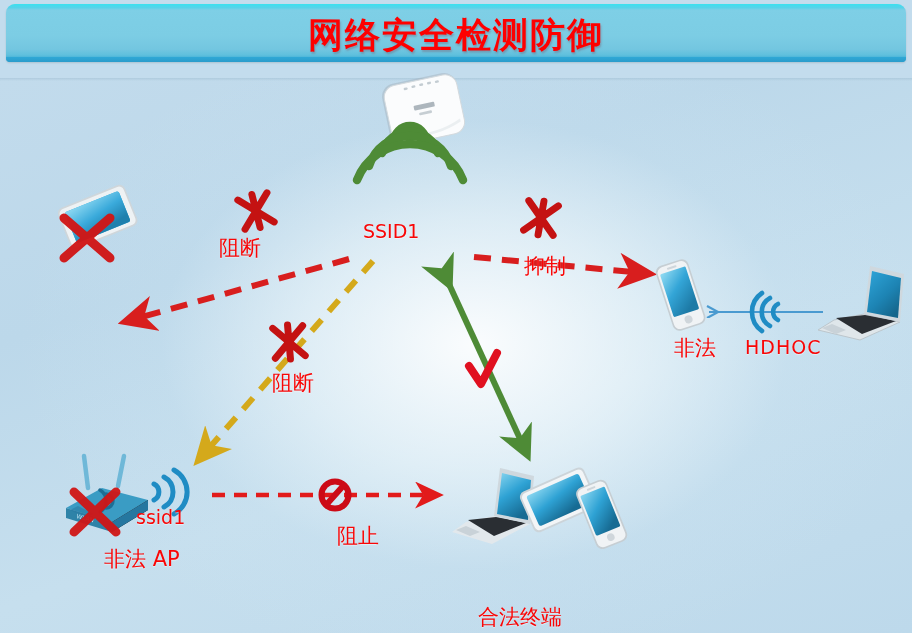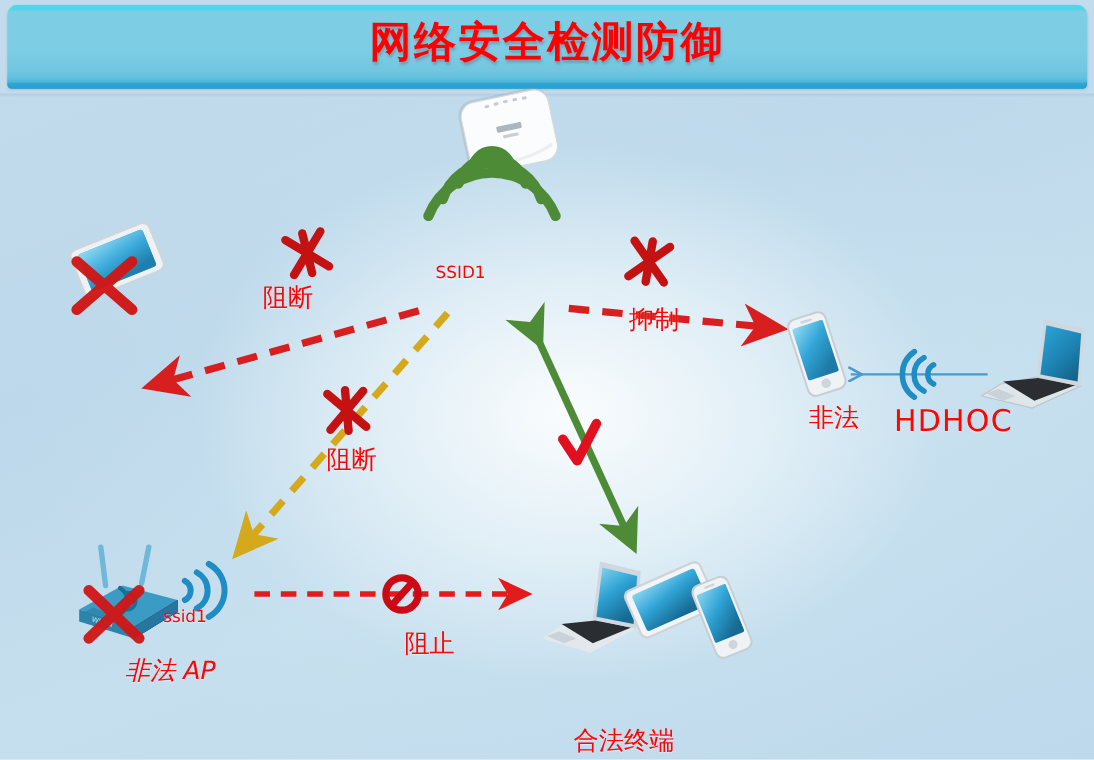--- a/index.html
+++ b/index.html
@@ -11,21 +11,21 @@
   #stage {
     position: relative;
     width: 912px; height: 633px;
     background: #c3dced;
     overflow: hidden;
   }
   
   #header-bar {
     position: absolute;
     left: 6px; top: 4px;
-    width: 900px; height: 70px;
+    width: 900px; height: 58px;
     border-radius: 9px 9px 4px 4px;
     background: linear-gradient(180deg,
         #8fd8ea 0%, #7ecfe6 8%, #7ccde4 55%, #73c6e0 78%, #5fc0dd 88%, #35a8d4 96%, #2f9fce 100%);
     box-shadow: 0 1px 2px rgba(0,0,0,0.12);
     overflow: hidden;
   }
   #header-top-sheen {
     position: absolute; left: 0; top: 0; width: 100%; height: 6px;
     background: linear-gradient(180deg, #39e1ef 0%, #55d3ea 60%, #7ccfe6 100%);
   }
@@ -63,22 +63,22 @@
   svg { overflow: visible; display: block; }
   
   .lbl {
     position: absolute;
     color: #f90606;
     font-size: 21px;
     white-space: nowrap;
     font-family: "DejaVu Sans", "Liberation Sans", sans-serif;
     text-shadow: 0 1px 1px rgba(255,255,255,0.5);
   }
-  .lbl-sm { font-size: 25px; }
-  .lbl-ssid { font-size: 14px; }
+  .lbl-sm { font-size: 19px; }
+  .lbl-ssid { font-size: 19px; }
 </style>
 </head>
 <body>
 
 <div id="stage">
 
   <div id="header-bar">
     <div id="header-top-sheen"></div>
     <div id="header-title">网络安全检测防御</div>
     <div id="header-bottom-rule"></div>
@@ -272,21 +272,21 @@
 
     <svg class="lyr" style="left:142px;top:384px;" width="56" height="62" viewBox="0 0 56 62">
       <g fill="none" stroke="#1f8cc4" stroke-width="5" stroke-linecap="round">
         <path d="M12,22 A9 9 0 0 1 12,38"></path>
         <path d="M22,15 A17 17 0 0 1 22,45"></path>
         <path d="M32,8 A25 25 0 0 1 32,52"></path>
       </g>
     </svg>
 
     <div class="lbl lbl-ssid" style="left:136px; top:428px;">ssid1</div>
-    <div class="lbl" style="left:104px; top:467px;font-style:italic;">非法 AP</div>
+    <div class="lbl" style="left:104px; top:467px;">非法 AP</div>
 
     <svg class="lyr" style="left:448px;top:380px;" width="200" height="110" viewBox="0 0 200 110">
 
       <g>
         <path d="M18,64 L4,74 L44,86 L82,66 L46,58 Z" fill="#e2e8ec"></path>
         <path d="M20,62 L48,59 L78,65 L46,78 Z" fill="#2a2e33"></path>
         <path d="M8,72 L22,78 L32,74 L18,68 Z" fill="#c9d2d8"></path>
         <path d="M46,58 L52,10 L86,18 L82,66 Z" fill="#cfd8de"></path>
         <path d="M49,56 L54,15 L83,22 L80,62 Z" fill="url(#scrGrad4)"></path>
       </g>

